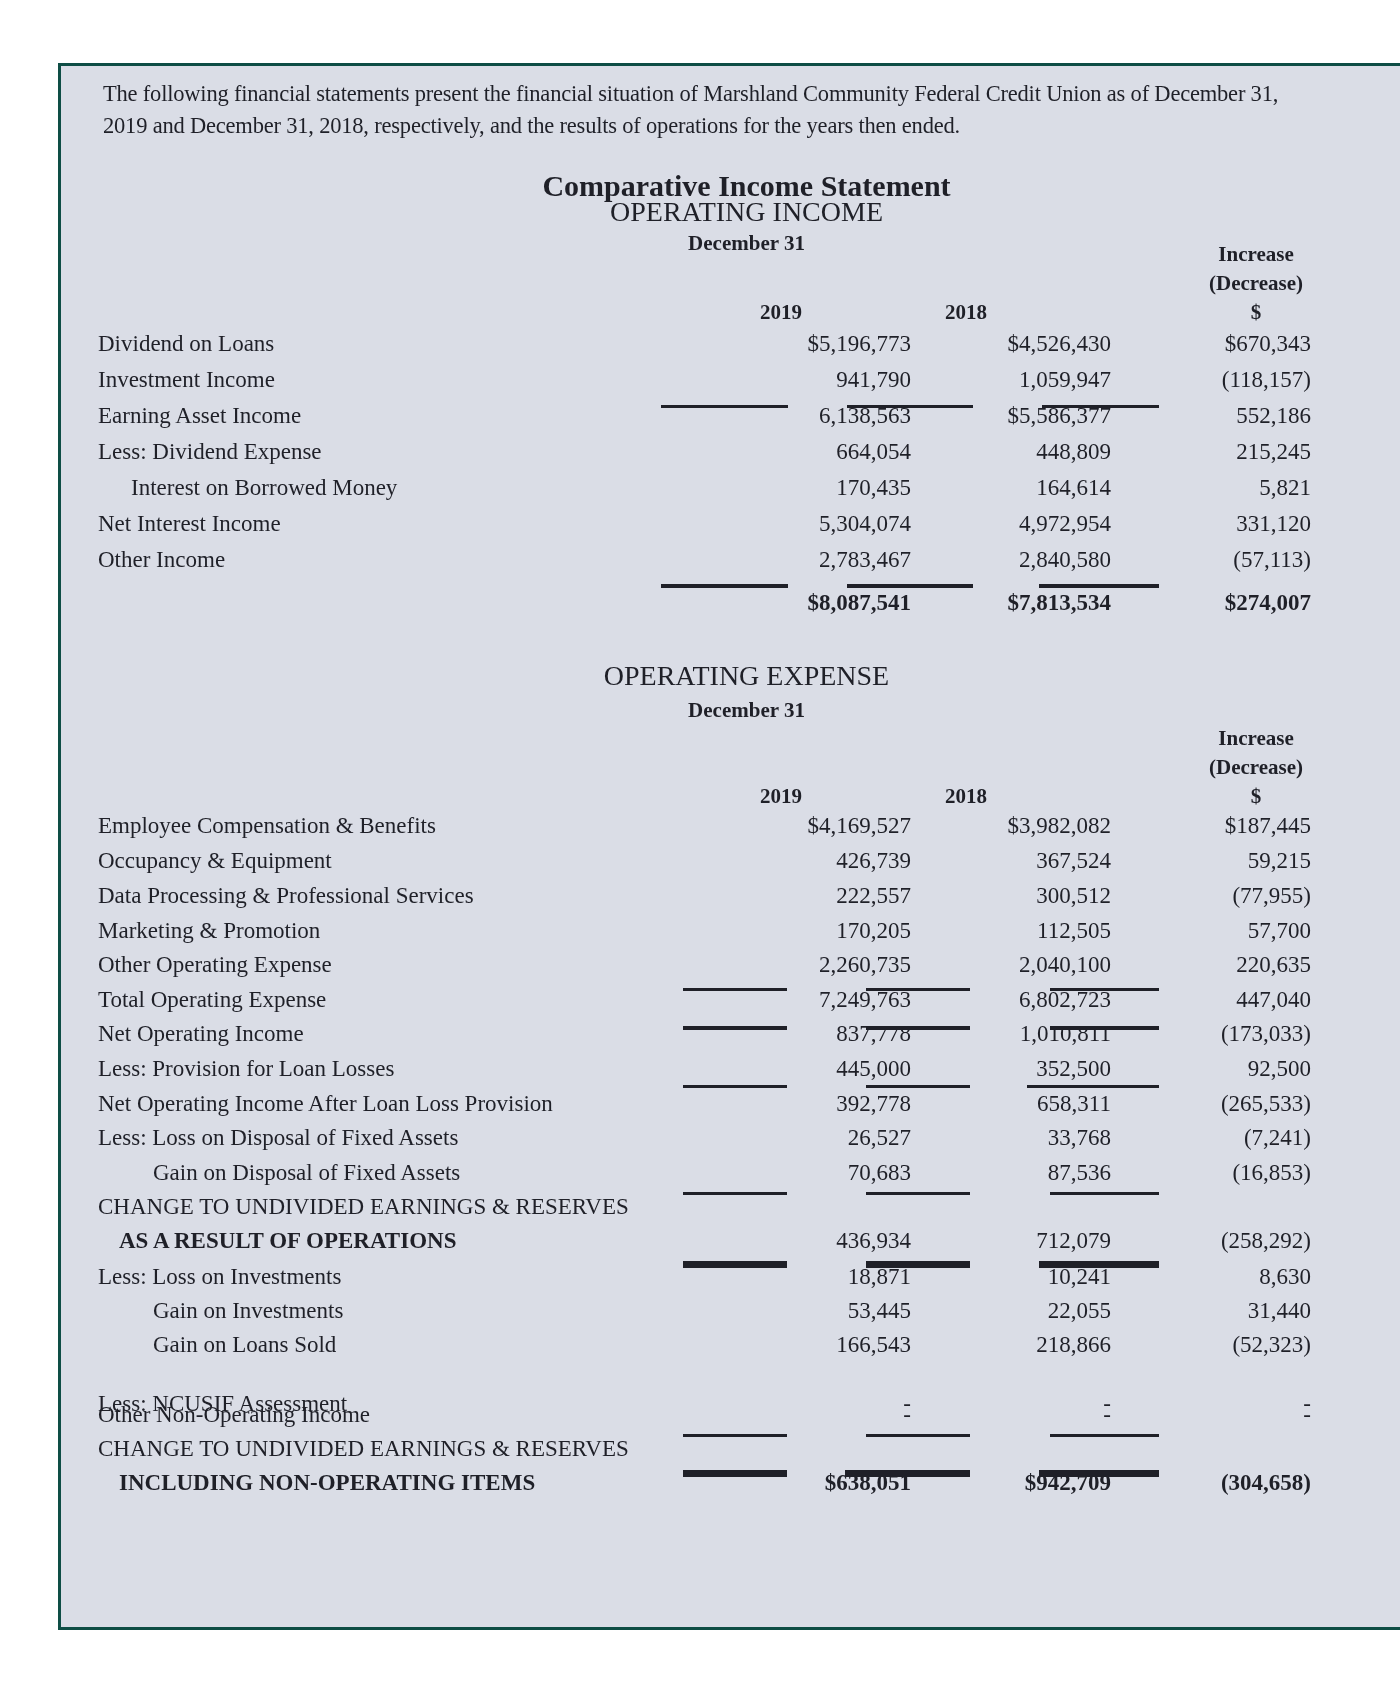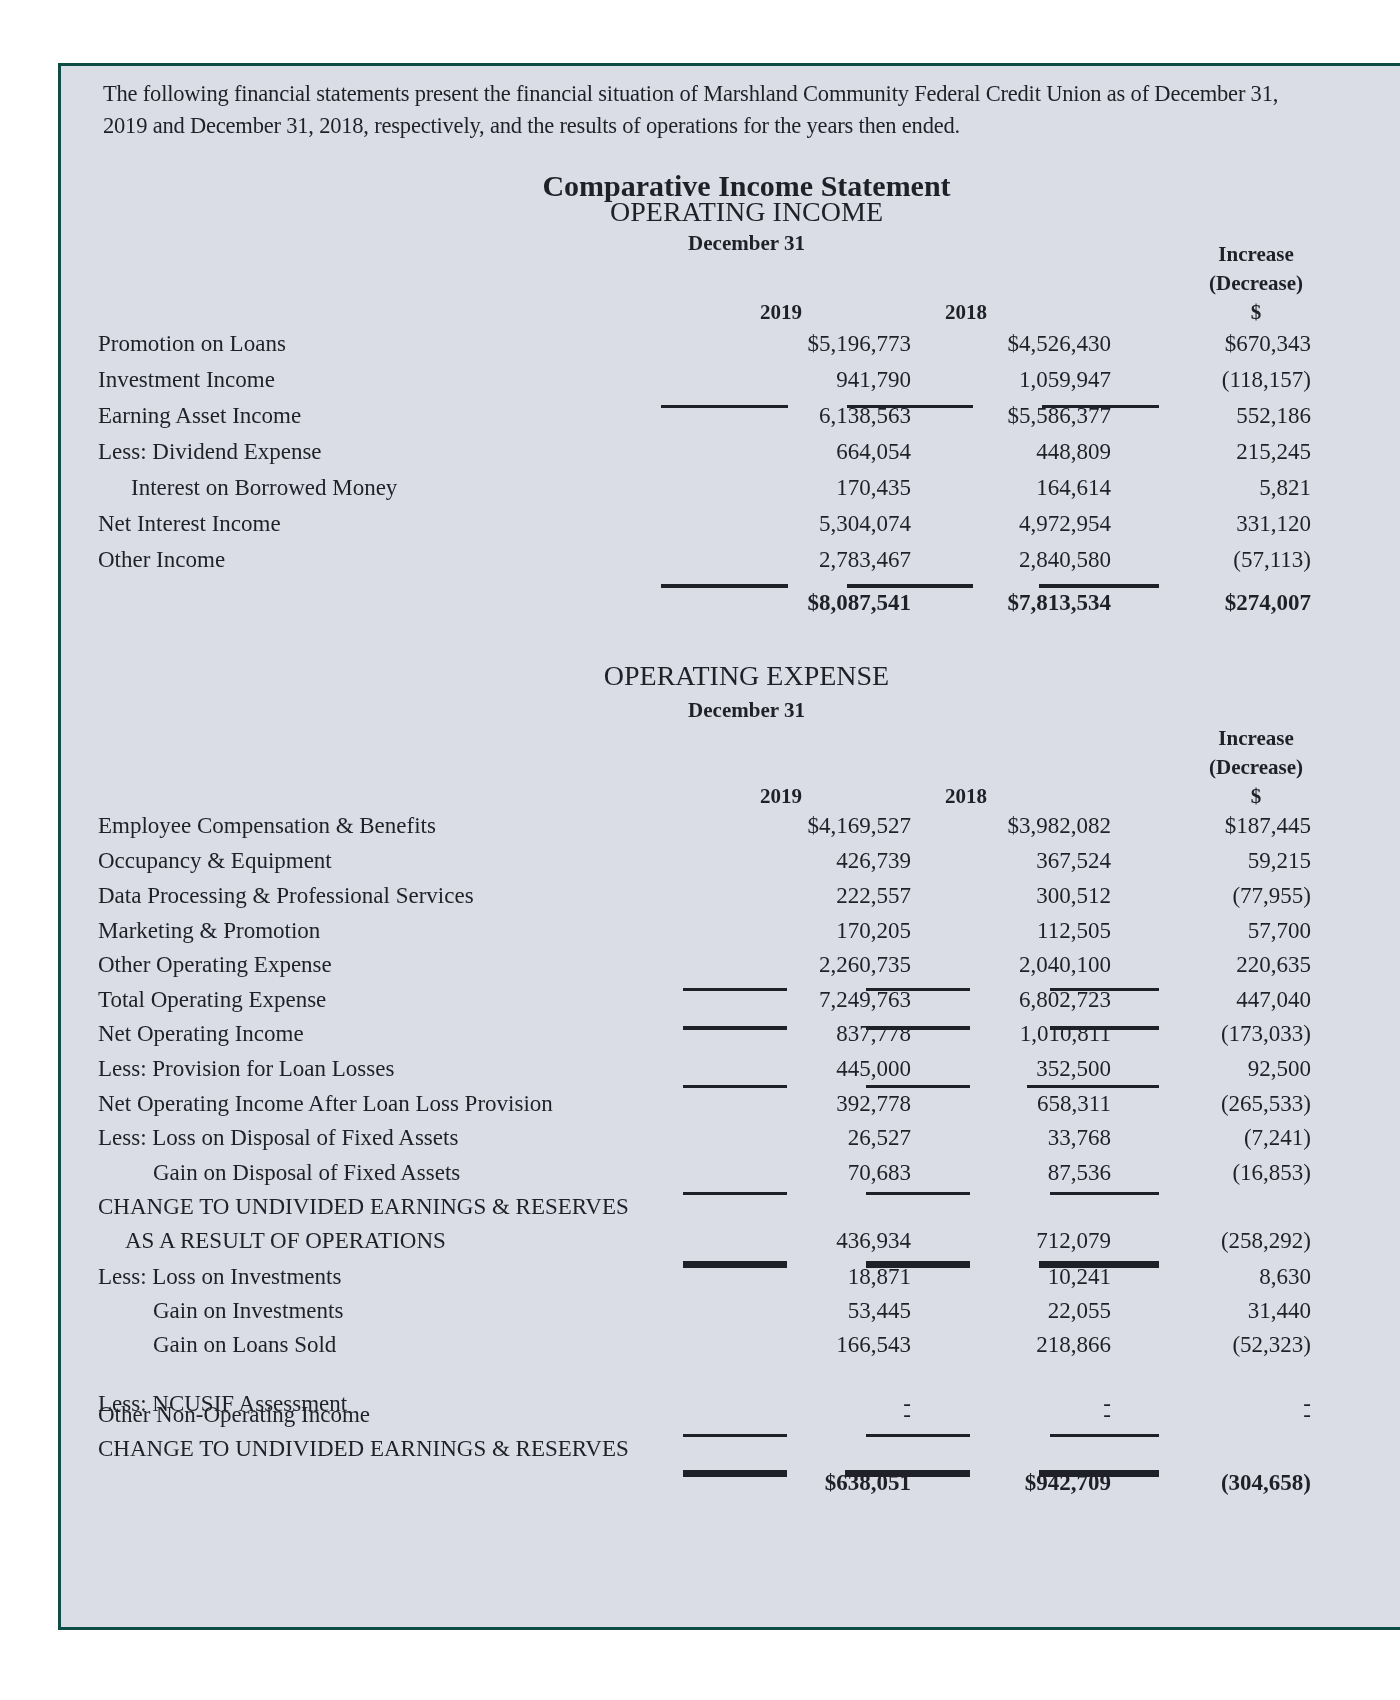--- a/index.html
+++ b/index.html
@@ -16,21 +16,21 @@
     position:absolute; left:0; width:100%; text-align:center;
     font-size:30px; font-weight:bold; top:103px;
   }
   .sec-title { position:absolute; left:0; width:100%; text-align:center; font-size:28px; }
   .sec-sub { position:absolute; left:0; width:100%; text-align:center; font-size:21px; font-weight:bold; }
   .hdr { position:absolute; font-size:21px; font-weight:bold; text-align:center; line-height:29px; }
   .row { position:absolute; left:0; width:100%; height:36px; font-size:23px; }
   .row .label { position:absolute; left:37px; white-space:nowrap; }
   .row .label.ind1 { left:70px; }
   .row .label.ind2 { left:92px; }
-  .row .label.ind3 { left:64px; }
+  .row .label.ind3 { left:58px;font-weight:bold; }
   .row .v { position:absolute; text-align:right; white-space:nowrap; }
   .c1 { left:600px; width:250px; }
   .c2 { left:800px; width:250px; }
   .c3 { left:1000px; width:250px; }
   .c1 { right:auto; }
   .v.c1 { left:590px; width:260px; }
   .v.c2 { left:790px; width:260px; }
   .v.c3 { left:990px; width:260px; }
   .bold { font-weight:bold; }
   .rule { position:absolute; background:#1f2028; }
@@ -48,21 +48,21 @@
   <div class="hdr" style="left:990px;width:260px;text-align:right;top:174px;padding-right:0;">
     <div style="text-align:center;width:150px;margin-left:auto;margin-right:-20px;">Increase</div>
     <div style="text-align:center;width:150px;margin-left:auto;margin-right:-20px;">(Decrease)</div>
     <div style="text-align:center;width:150px;margin-left:auto;margin-right:-20px;">$</div>
   </div>
   <div class="hdr" style="left:640px;width:160px;top:232px;">2019</div>
   <div class="hdr" style="left:825px;width:160px;top:232px;">2018</div>
 
   <div id="oi-rows">
       <div class="row" style="top: 265px;">
-        <span class="label">Promotion on Loans</span>
+        <span class="label">Dividend on Loans</span>
         <span class="v c1">$5,196,773</span>
         <span class="v c2">$4,526,430</span>
         <span class="v c3">$670,343</span>
       </div>
       <div class="row" style="top: 301px;">
         <span class="label">Investment Income</span>
         <span class="v c1">941,790</span>
         <span class="v c2">1,059,947</span>
         <span class="v c3">(118,157)</span>
       </div>
@@ -223,20 +223,21 @@
         <span class="v c2">-</span>
         <span class="v c3">-</span>
       </div>
       <div class="row" style="top: 1370px;">
         <span class="label">CHANGE TO UNDIVIDED EARNINGS &amp; RESERVES</span>
         <span class="v c1"></span>
         <span class="v c2"></span>
         <span class="v c3"></span>
       </div>
       <div class="row" style="top: 1404px;">
+        <span class="label ind3 bold">INCLUDING NON-OPERATING ITEMS</span>
         <span class="v c1 bold">$638,051</span>
         <span class="v c2 bold">$942,709</span>
         <span class="v c3 bold">(304,658)</span>
       </div>
     </div>
 
   <div class="rule" style="left:600px;width:127px;top:339px;height:3px;"></div>
   <div class="rule" style="left:786px;width:126px;top:339px;height:3px;"></div>
   <div class="rule" style="left:981px;width:117px;top:339px;height:3px;"></div>
 

